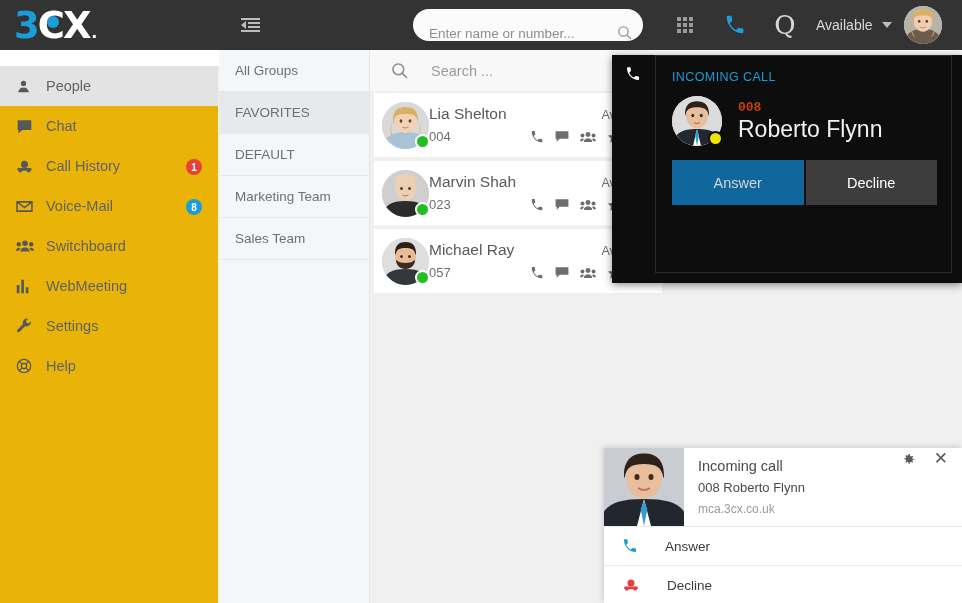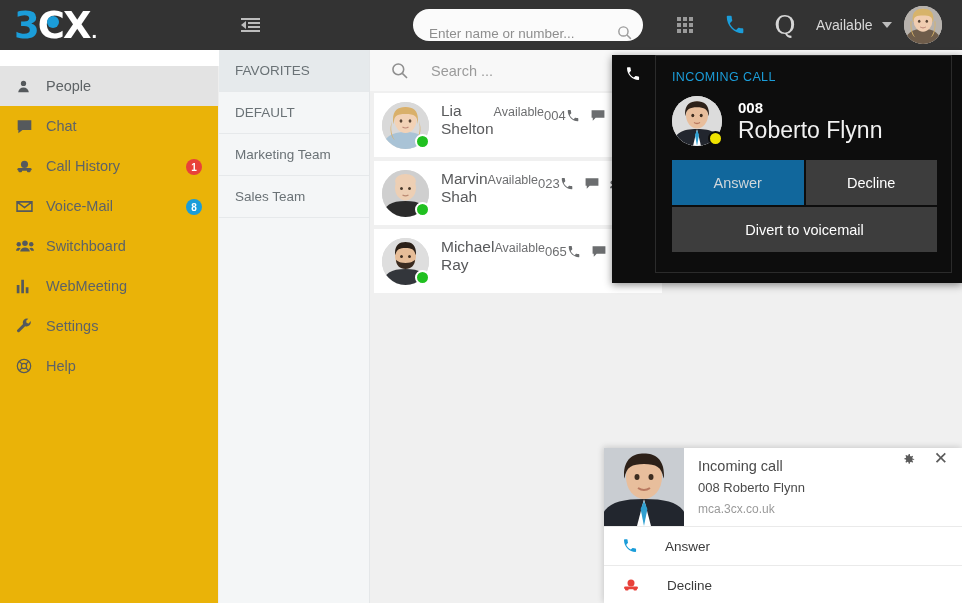--- a/index.html
+++ b/index.html
@@ -135,21 +135,21 @@
   }
   .card-avatar { width: 47px; height: 47px; border-radius: 50%; position: relative; flex: 0 0 47px; overflow: visible; }
   .card-avatar .pic { width: 47px; height: 47px; border-radius: 50%; overflow: hidden; background: #d6d6d6; }
   .pres {
     position: absolute; right: -1px; bottom: 0px; width: 15px; height: 15px;
     border-radius: 50%; border: 2px solid #ffffff;
   }
   .pres.green { background: #20c020; }
   .pres.yellow { background: #efe300; }
   .pres.red { background: #e8413a; }
-  .card-body { flex: 1; margin-left: 12px; height: 47px; display: flex; flex-direction: row; justify-content: center; }
+  .card-body { flex: 1; height: 47px; display: flex; flex-direction: column; justify-content: center; }
   .card-row1 { display: flex; align-items: baseline; justify-content: space-between; }
   .cname { font-size: 15.5px; color: #58595b; }
   .cstatus { font-size: 12.5px; color: #6d6e70; white-space: nowrap; }
   .card-row2 { display: flex; align-items: center; justify-content: space-between; margin-top: 5px; height: 18px; }
   .cext { font-size: 13px; color: #6d6e70; }
   .card-actions { display: flex; align-items: center; gap: 11px; color: #6b6d6f; }
   .card-actions span { cursor: pointer; display: flex; align-items: center; }
   .dots-ico { letter-spacing: 1px; font-size: 16px; line-height: 10px; color: #6b6d6f; font-weight: bold; }
 
   .callbar {
@@ -170,21 +170,21 @@
   .call-inner {
     position: absolute; left: 43px; top: 0px; width: 297px; height: 218px;
     border: 1px solid #2b2b2b; padding: 14px 14px 0 16px;
   }
   .incoming-label { color: #1b9dd9; font-size: 12.5px; letter-spacing: .4px; }
   .call-id-row { display: flex; align-items: center; margin-top: 12px; }
   .call-avatar { width: 50px; height: 50px; border-radius: 50%; position: relative; flex: 0 0 50px; }
   .call-avatar .pic { width: 50px; height: 50px; border-radius: 50%; overflow: hidden; background: #dcdcdc; }
   .call-avatar .pres { border-color: #0d0d0d; }
   .call-meta { margin-left: 16px; }
-  .call-ext { color: #ffffff; font-size: 15px; font-weight: bold; }
+  .call-ext { color: #c2410c; font-size: 13px; font-weight: bold; font-family: Liberation Mono, monospace; }
   .call-name { color: #f1f1f1; font-size: 23px; margin-top: 1px; }
   .call-btns { margin-top: 14px; display: flex; gap: 2px; }
   .btn-answer {
     flex: 1 1 50%; height: 45px; background: #11679c; color: #cfd6da; font-size: 14.5px;
     display: flex; align-items: center; justify-content: center; cursor: pointer; border: 0;
     font-family: "Liberation Sans", sans-serif;
   }
   .btn-decline {
     flex: 1 1 50%; height: 45px; background: #3d3d3d; color: #ffffff; font-size: 14.5px;
     display: flex; align-items: center; justify-content: center; cursor: pointer; border: 0;
@@ -383,20 +383,23 @@
             <line x1="13.6" y1="13.6" x2="17.5" y2="17.5"></line>
             <line x1="17.5" y1="4.5" x2="13.6" y2="8.4"></line>
             <line x1="8.4" y1="13.6" x2="4.5" y2="17.5"></line>
           </svg>
       </span>
       <span>Help</span>
     </div>
   </div>
 
   <div class="groups">
+    <div class="group-item">
+      <span>All Groups</span>
+    </div>
     <div class="group-item sel">
       <span>FAVORITES</span>
     </div>
     <div class="group-item">
       <span>DEFAULT</span>
     </div>
     <div class="group-item">
       <span>Marketing Team</span>
     </div>
     <div class="group-item">
@@ -570,21 +573,21 @@
             </svg>
           </div>
           <span class="pres green"></span>
         </div>
         <div class="card-body">
           <div class="card-row1">
             <span class="cname">Michael Ray</span>
             <span class="cstatus">Available</span>
           </div>
           <div class="card-row2">
-            <span class="cext">065</span>
+            <span class="cext">057</span>
             <span class="card-actions">
               <span>
                   <svg width="14" height="14" viewBox="0 0 24 24" fill="#6b6d6f">
                     <path d="M6.6 10.8c1.4 2.8 3.8 5.2 6.6 6.6l2.2-2.2c.3-.3.7-.4 1-.2 1.2.4 2.4.6 3.7.6.6 0 1 .4 1 1V20c0 .6-.4 1-1 1C11.3 21 3 12.7 3 2.9c0-.6.4-1 1-1h3.4c.6 0 1 .4 1 1 0 1.3.2 2.5.6 3.7.1.3 0 .7-.2 1l-2.2 2.2z"></path>
                   </svg>
                 </span>
               <span>
                   <svg width="14" height="13" viewBox="0 0 24 22" fill="#6b6d6f">
                     <path d="M1 2h22v13H8l-5 5v-5H1z"></path>
                   </svg>
@@ -698,21 +701,20 @@
         <div class="call-meta">
           <div class="call-ext">008</div>
           <div class="call-name">Roberto Flynn</div>
         </div>
       </div>
 
       <div class="call-btns">
         <button class="btn-answer">Answer</button>
         <button class="btn-decline">Decline</button>
       </div>
-      <button class="btn-divert">Divert to voicemail</button>
     </div>
   </div>
 
   <div class="notif">
     <div class="notif-top">
       <div class="notif-img">
         <svg class="face" viewBox="0 0 80 78" preserveAspectRatio="xMidYMid slice">
           <rect width="80" height="78" fill="#c9cdd2"></rect>
           <path d="M-5 78c3-20 14-27 45-27s42 7 45 27z" fill="#22262e"></path>
           <path d="M40 51l-7 27h14z" fill="#ffffff"></path>

